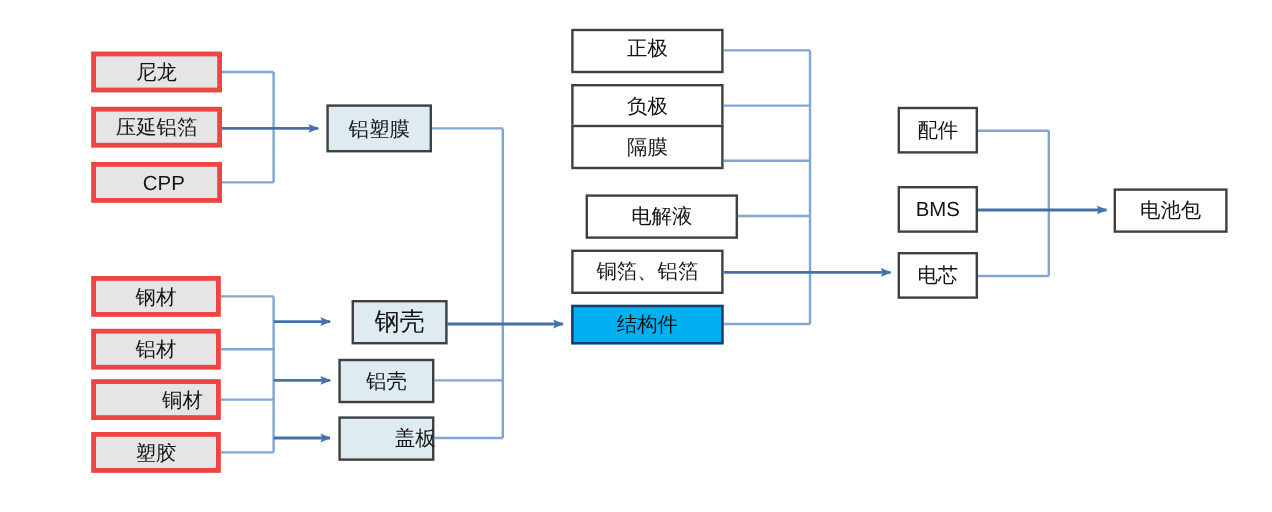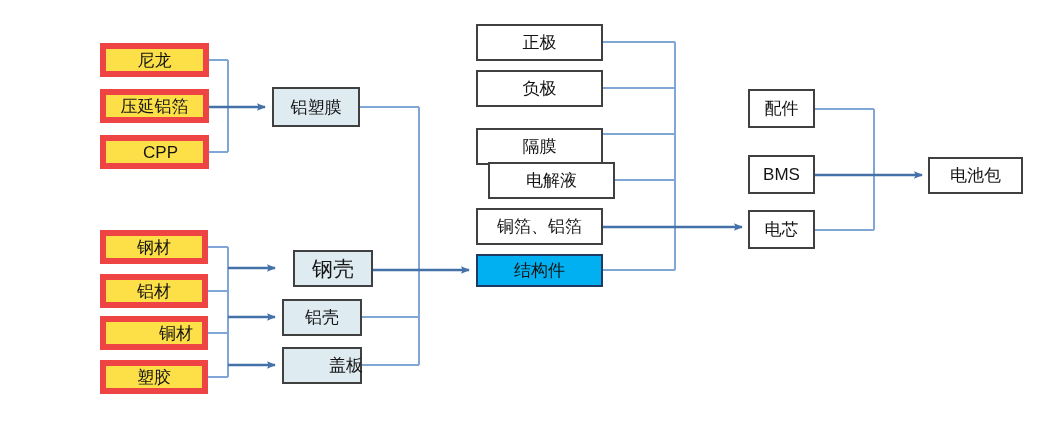--- a/index.html
+++ b/index.html
@@ -29,21 +29,21 @@
     justify-content: center;
     text-align: center;
     line-height: 1;
     white-space: nowrap;
     color: #141414;
   }
   .node-label {
     display: block;
     line-height: 1;
   }
-  .fill-pink   { background: #fde047; border: 6px solid #ef4444; margin-left: 24px; }
+  .fill-pink   { background: #e5e5e5; border: 4px solid #ef4444; }
   .fill-lblue  { background: #DEEBF1; border: 2px solid #404040; }
   .fill-white  { background: #FFFFFF; border: 2px solid #404040; }
   .fill-cyan   { background: #00B0F0; border: 2px solid #1F3864; }
 </style>
 </head>
 <body>
 
 <div id="canvas">
 
   <svg id="wires" viewBox="0 0 1060 427" xmlns="http://www.w3.org/2000/svg">
@@ -134,27 +134,27 @@
       </div>
       <div class="node fill-lblue" style="left: 293px; top: 250px; width: 80px; height: 37px; font-size: 21px;">
         <span class="node-label">钢壳</span>
       </div>
       <div class="node fill-lblue" style="left: 282px; top: 299px; width: 80px; height: 37px; font-size: 17px;">
         <span class="node-label">铝壳</span>
       </div>
       <div class="node fill-lblue" style="left: 282px; top: 347px; width: 80px; height: 37px; font-size: 17px; padding-left: 48px;">
         <span class="node-label">盖板</span>
       </div>
-      <div class="node fill-white" style="left: 476px; top: 24px; width: 127px; height: 37px; font-size: 17px;">
+      <div class="node fill-white" style="left: 476px; top: 24px; width: 127px; height: 37px; font-size: 17px; font-family: Liberation Mono, monospace;">
         <span class="node-label">正极</span>
       </div>
       <div class="node fill-white" style="left: 476px; top: 70px; width: 127px; height: 37px; font-size: 17px;">
         <span class="node-label">负极</span>
       </div>
-      <div class="node fill-white" style="left: 476px; top: 128px; width: 127px; height: 37px; font-size: 17px;">
+      <div class="node fill-white" style="left: 476px; top: 104px; width: 127px; height: 37px; font-size: 17px;">
         <span class="node-label">隔膜</span>
       </div>
       <div class="node fill-white" style="left: 488px; top: 162px; width: 127px; height: 37px; font-size: 17px;">
         <span class="node-label">电解液</span>
       </div>
       <div class="node fill-white" style="left: 476px; top: 208px; width: 127px; height: 37px; font-size: 17px;">
         <span class="node-label">铜箔、铝箔</span>
       </div>
       <div class="node fill-cyan" style="left: 476px; top: 254px; width: 127px; height: 33px; font-size: 17px;">
         <span class="node-label">结构件</span>

